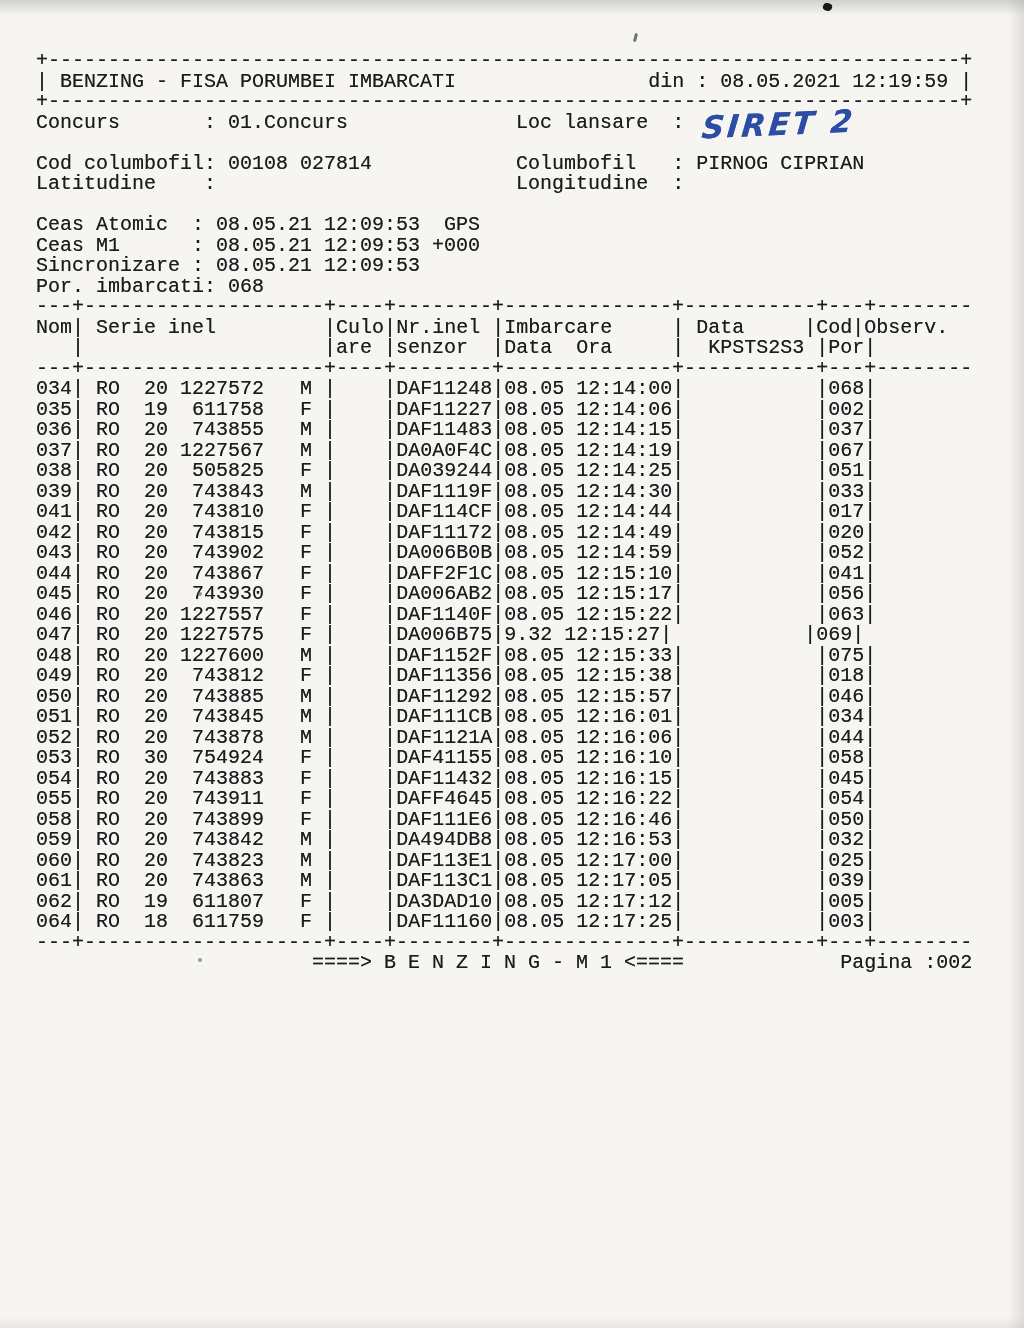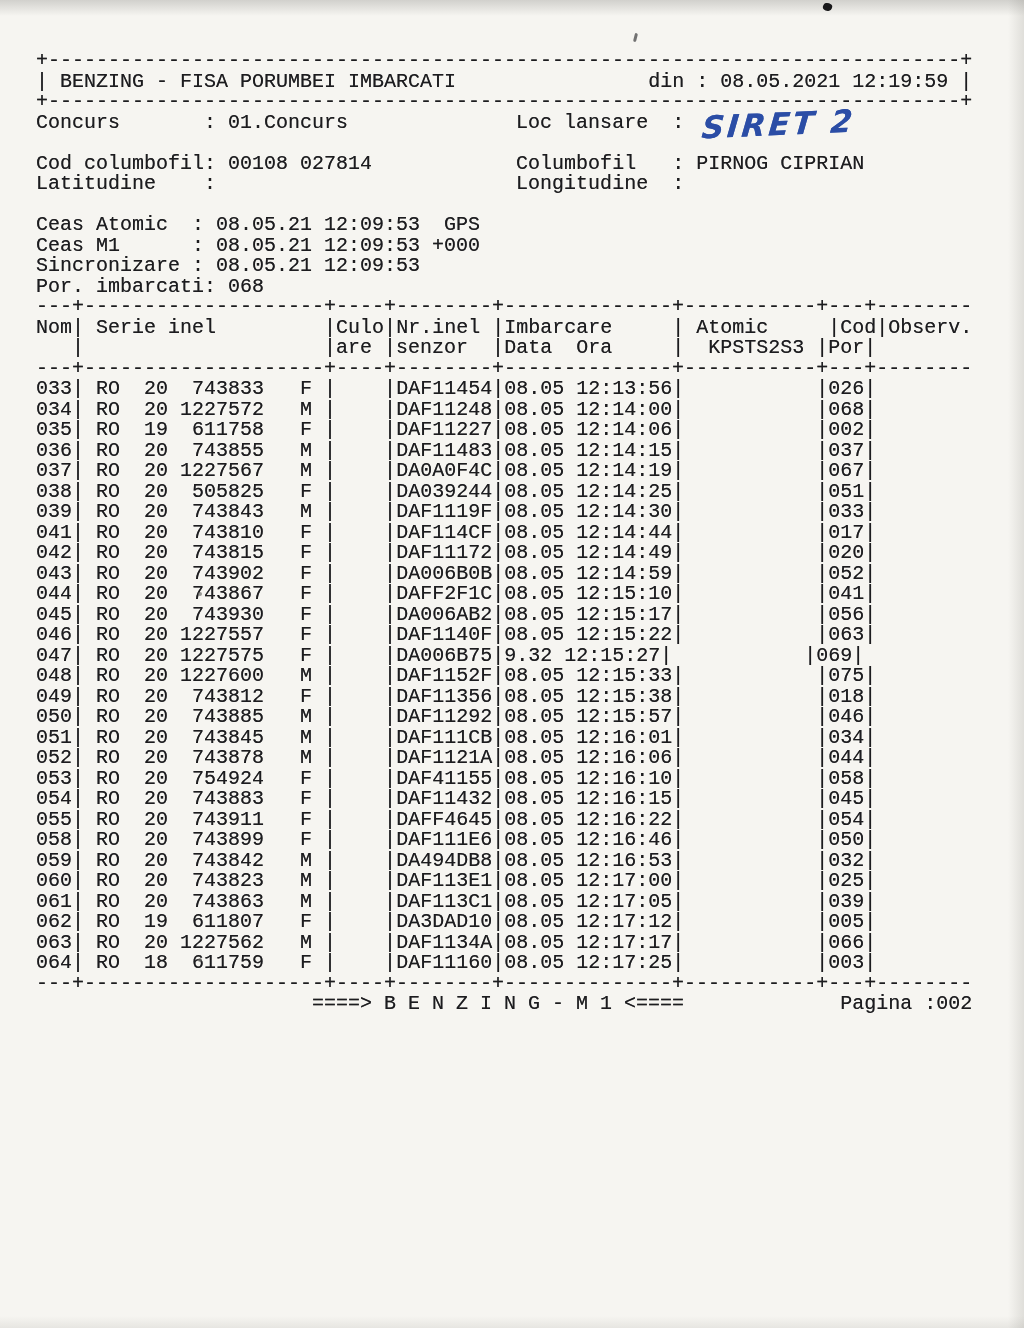--- a/index.html
+++ b/index.html
@@ -52,51 +52,49 @@
     <div class="line"><span>Concurs       </span>: <span>01.Concurs</span>              <span>Loc lansare  </span>:</div>
     <div class="line"></div>
     <div class="line"><span>Cod columbofil</span>: <span>00108 027814</span>            <span>Columbofil   </span>: <span>PIRNOG CIPRIAN</span></div>
     <div class="line"><span>Latitudine    </span>:<span></span>                         <span>Longitudine  </span>:<span></span></div>
     <div class="line"></div>
     <div class="line"><span>Ceas Atomic  </span>: <span>08.05.21 12:09:53  GPS</span></div>
     <div class="line"><span>Ceas M1      </span>: <span>08.05.21 12:09:53 +000</span></div>
     <div class="line"><span>Sincronizare </span>: <span>08.05.21 12:09:53</span></div>
     <div class="line"><span>Por. imbarcati</span>: <span>068</span></div>
     <div class="line"><span>---+--------------------+----+--------+--------------+-----------+---+--------</span></div>
-    <div class="line"><span>Nom</span>|<span> Serie inel         </span>|<span>Culo</span>|<span>Nr.inel </span>|<span>Imbarcare     </span>|<span> Atomic     </span>|<span>Cod</span>|<span>Observ. </span></div>
+    <div class="line"><span>Nom</span>|<span> Serie inel         </span>|<span>Culo</span>|<span>Nr.inel </span>|<span>Imbarcare     </span>|<span> Data     </span>|<span>Cod</span>|<span>Observ. </span></div>
     <div class="line">   |                    |<span>are </span>|<span>senzor  </span>|<span>Data  Ora     </span>|<span>  KPSTS2S3 </span>|<span>Por</span>|        </div>
     <div class="line"><span>---+--------------------+----+--------+--------------+-----------+---+--------</span></div>
-    <div class="line"><span>033</span>|<span> RO  20  743833   F </span>|<span>    </span>|<span>DAF11454</span>|<span>08.05 12:13:56</span>|<span>           </span>|<span>026</span>|<span>        </span></div>
     <div class="line"><span>034</span>|<span> RO  20 1227572   M </span>|<span>    </span>|<span>DAF11248</span>|<span>08.05 12:14:00</span>|<span>           </span>|<span>068</span>|<span>        </span></div>
     <div class="line"><span>035</span>|<span> RO  19  611758   F </span>|<span>    </span>|<span>DAF11227</span>|<span>08.05 12:14:06</span>|<span>           </span>|<span>002</span>|<span>        </span></div>
     <div class="line"><span>036</span>|<span> RO  20  743855   M </span>|<span>    </span>|<span>DAF11483</span>|<span>08.05 12:14:15</span>|<span>           </span>|<span>037</span>|<span>        </span></div>
     <div class="line"><span>037</span>|<span> RO  20 1227567   M </span>|<span>    </span>|<span>DA0A0F4C</span>|<span>08.05 12:14:19</span>|<span>           </span>|<span>067</span>|<span>        </span></div>
     <div class="line"><span>038</span>|<span> RO  20  505825   F </span>|<span>    </span>|<span>DA039244</span>|<span>08.05 12:14:25</span>|<span>           </span>|<span>051</span>|<span>        </span></div>
     <div class="line"><span>039</span>|<span> RO  20  743843   M </span>|<span>    </span>|<span>DAF1119F</span>|<span>08.05 12:14:30</span>|<span>           </span>|<span>033</span>|<span>        </span></div>
     <div class="line"><span>041</span>|<span> RO  20  743810   F </span>|<span>    </span>|<span>DAF114CF</span>|<span>08.05 12:14:44</span>|<span>           </span>|<span>017</span>|<span>        </span></div>
     <div class="line"><span>042</span>|<span> RO  20  743815   F </span>|<span>    </span>|<span>DAF11172</span>|<span>08.05 12:14:49</span>|<span>           </span>|<span>020</span>|<span>        </span></div>
     <div class="line"><span>043</span>|<span> RO  20  743902   F </span>|<span>    </span>|<span>DA006B0B</span>|<span>08.05 12:14:59</span>|<span>           </span>|<span>052</span>|<span>        </span></div>
     <div class="line"><span>044</span>|<span> RO  20  743867   F </span>|<span>    </span>|<span>DAFF2F1C</span>|<span>08.05 12:15:10</span>|<span>           </span>|<span>041</span>|<span>        </span></div>
     <div class="line"><span>045</span>|<span> RO  20  743930   F </span>|<span>    </span>|<span>DA006AB2</span>|<span>08.05 12:15:17</span>|<span>           </span>|<span>056</span>|<span>        </span></div>
     <div class="line"><span>046</span>|<span> RO  20 1227557   F </span>|<span>    </span>|<span>DAF1140F</span>|<span>08.05 12:15:22</span>|<span>           </span>|<span>063</span>|<span>        </span></div>
     <div class="line"><span>047</span>|<span> RO  20 1227575   F </span>|<span>    </span>|<span>DA006B75</span>|<span>9.32 12:15:27</span>|<span>           </span>|<span>069</span>|<span>        </span></div>
     <div class="line"><span>048</span>|<span> RO  20 1227600   M </span>|<span>    </span>|<span>DAF1152F</span>|<span>08.05 12:15:33</span>|<span>           </span>|<span>075</span>|<span>        </span></div>
     <div class="line"><span>049</span>|<span> RO  20  743812   F </span>|<span>    </span>|<span>DAF11356</span>|<span>08.05 12:15:38</span>|<span>           </span>|<span>018</span>|<span>        </span></div>
     <div class="line"><span>050</span>|<span> RO  20  743885   M </span>|<span>    </span>|<span>DAF11292</span>|<span>08.05 12:15:57</span>|<span>           </span>|<span>046</span>|<span>        </span></div>
     <div class="line"><span>051</span>|<span> RO  20  743845   M </span>|<span>    </span>|<span>DAF111CB</span>|<span>08.05 12:16:01</span>|<span>           </span>|<span>034</span>|<span>        </span></div>
     <div class="line"><span>052</span>|<span> RO  20  743878   M </span>|<span>    </span>|<span>DAF1121A</span>|<span>08.05 12:16:06</span>|<span>           </span>|<span>044</span>|<span>        </span></div>
-    <div class="line"><span>053</span>|<span> RO  20  754924   F </span>|<span>    </span>|<span>DAF41155</span>|<span>08.05 12:16:10</span>|<span>           </span>|<span>058</span>|<span>        </span></div>
+    <div class="line"><span>053</span>|<span> RO  30  754924   F </span>|<span>    </span>|<span>DAF41155</span>|<span>08.05 12:16:10</span>|<span>           </span>|<span>058</span>|<span>        </span></div>
     <div class="line"><span>054</span>|<span> RO  20  743883   F </span>|<span>    </span>|<span>DAF11432</span>|<span>08.05 12:16:15</span>|<span>           </span>|<span>045</span>|<span>        </span></div>
     <div class="line"><span>055</span>|<span> RO  20  743911   F </span>|<span>    </span>|<span>DAFF4645</span>|<span>08.05 12:16:22</span>|<span>           </span>|<span>054</span>|<span>        </span></div>
     <div class="line"><span>058</span>|<span> RO  20  743899   F </span>|<span>    </span>|<span>DAF111E6</span>|<span>08.05 12:16:46</span>|<span>           </span>|<span>050</span>|<span>        </span></div>
     <div class="line"><span>059</span>|<span> RO  20  743842   M </span>|<span>    </span>|<span>DA494DB8</span>|<span>08.05 12:16:53</span>|<span>           </span>|<span>032</span>|<span>        </span></div>
     <div class="line"><span>060</span>|<span> RO  20  743823   M </span>|<span>    </span>|<span>DAF113E1</span>|<span>08.05 12:17:00</span>|<span>           </span>|<span>025</span>|<span>        </span></div>
     <div class="line"><span>061</span>|<span> RO  20  743863   M </span>|<span>    </span>|<span>DAF113C1</span>|<span>08.05 12:17:05</span>|<span>           </span>|<span>039</span>|<span>        </span></div>
     <div class="line"><span>062</span>|<span> RO  19  611807   F </span>|<span>    </span>|<span>DA3DAD10</span>|<span>08.05 12:17:12</span>|<span>           </span>|<span>005</span>|<span>        </span></div>
-    <div class="line"><span>063</span>|<span> RO  20 1227562   M </span>|<span>    </span>|<span>DAF1134A</span>|<span>08.05 12:17:17</span>|<span>           </span>|<span>066</span>|<span>        </span></div>
     <div class="line"><span>064</span>|<span> RO  18  611759   F </span>|<span>    </span>|<span>DAF11160</span>|<span>08.05 12:17:25</span>|<span>           </span>|<span>003</span>|<span>        </span></div>
     <div class="line"><span>---+--------------------+----+--------+--------------+-----------+---+--------</span></div>
     <div class="line">                       <span>====&gt; B E N Z I N G - M 1 &lt;====</span>             <span>Pagina</span> :<span>002</span></div>
   </div>
 
 <div class="handwriting">SIRET 2</div>
 
 <div class="ink-dot"></div>
 <div class="pen-tick"></div>
 <div class="speck1"></div>

